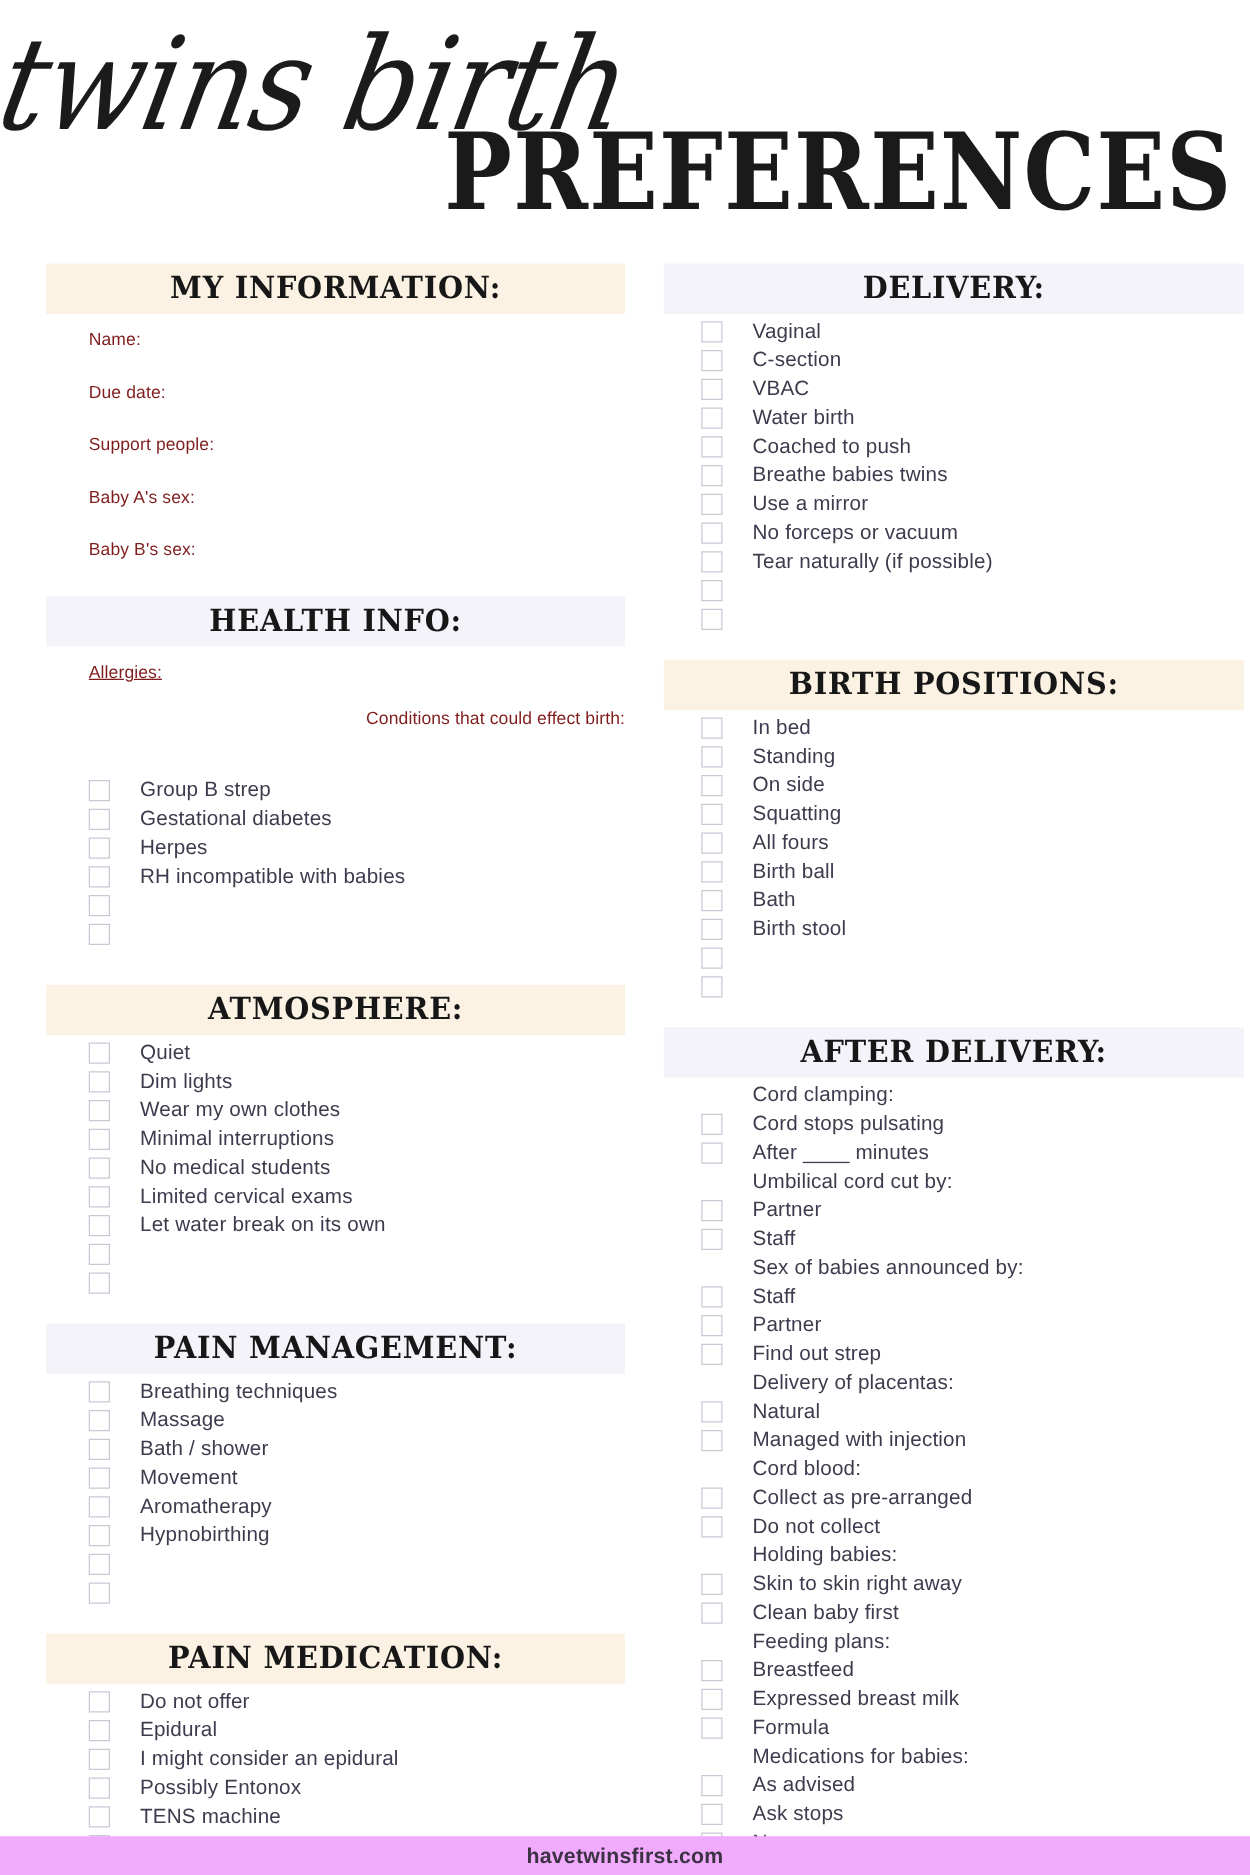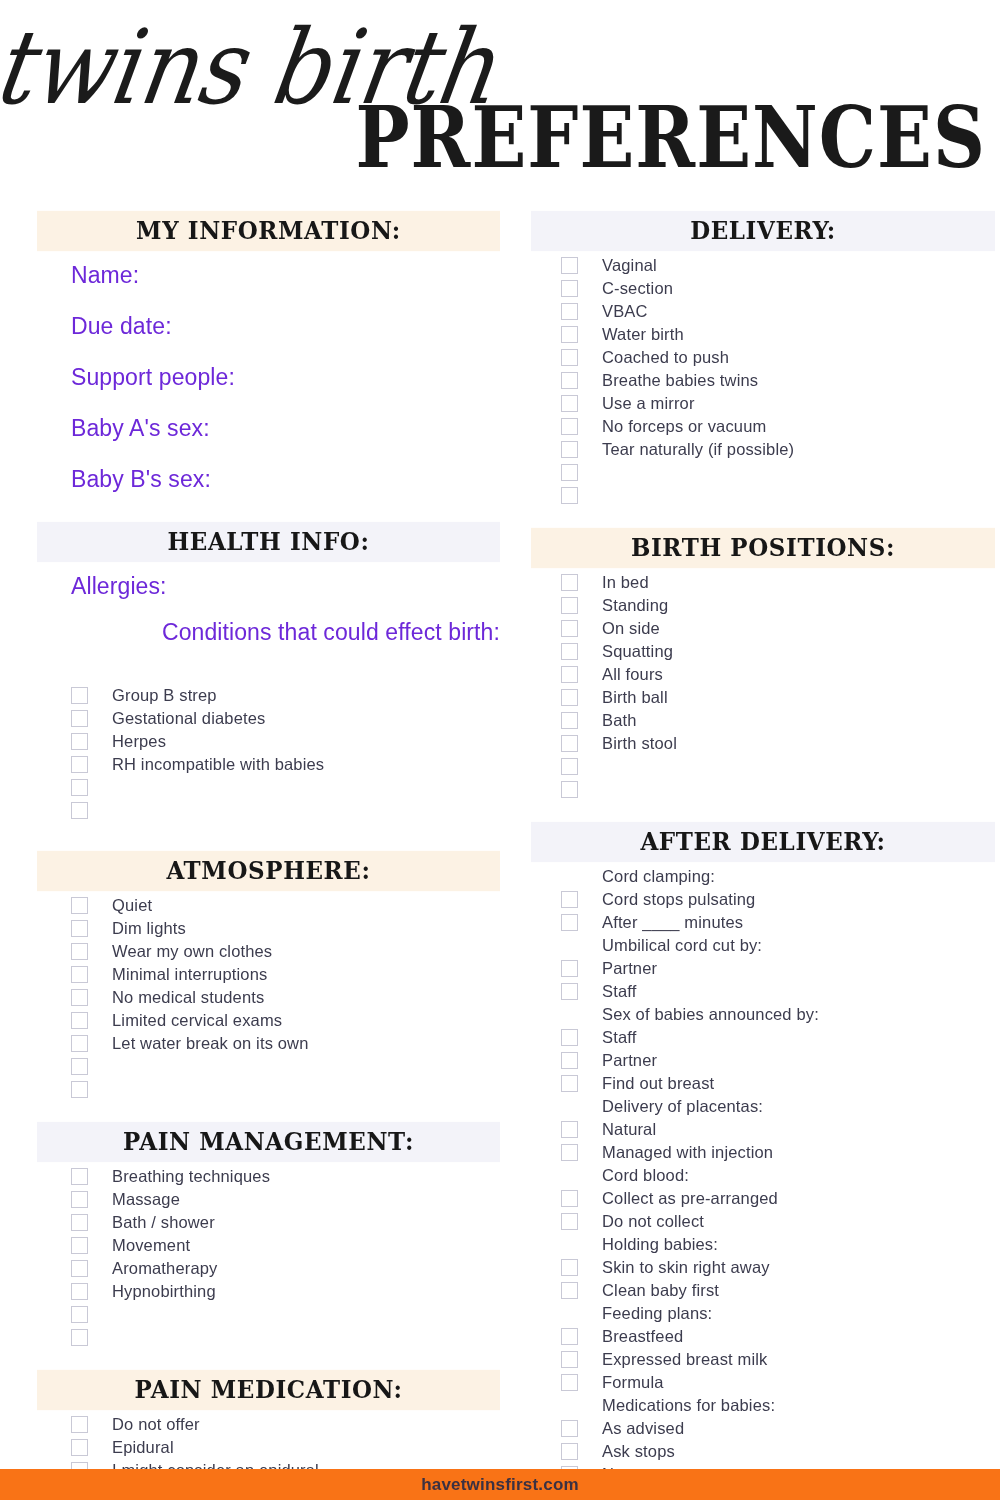--- a/index.html
+++ b/index.html
@@ -76,22 +76,22 @@
     padding: 5px 0 6px 0;
     transform: scaleY(1.06);
     transform-origin: center;
   }
   .band.cream    { background: #FCF2E4; }
   .band.lavender { background: #F3F3F9; }
 
   
   .fields { padding: 14px 0 4px 34px; }
   .field {
-    font-size: 23px;
-    color: #6d28d9;
+    font-size: 14px;
+    color: #7f1d1d;
     line-height: 1;
     margin-bottom: 22.5px;
     font-family: "Liberation Sans", sans-serif;
     letter-spacing: 0.1px;
   }
   .fields.tight { padding-top: 14px; }
   .fields.tight .field { margin-bottom: 28px; }
 
   
   .checklist { padding: 4px 0 0 0; }
@@ -123,21 +123,21 @@
   .col-right .checklist .lbl { margin-left: 24px; }
   .gap-m  { height: 22px; }
   .gap-l  { height: 30px; }
 
   
   .footer {
     position: absolute;
     left: 0; bottom: 0;
     width: 1000px;
     height: 31px;
-    background: #f97316;
+    background: #f0abfc;
     display: flex;
     align-items: center;
     justify-content: center;
   }
   .footer .site {
     font-family: "Liberation Sans", sans-serif;
     font-weight: 700;
     font-size: 17px;
     color: #3b3142;
     letter-spacing: 0.2px;
@@ -161,21 +161,21 @@
       <div class="fields tight">
         <div class="field">Name:</div>
         <div class="field">Due date:</div>
         <div class="field">Support people:</div>
         <div class="field">Baby A's sex:</div>
         <div class="field">Baby B's sex:</div>
       </div>
 
       <div class="band lavender">HEALTH INFO:</div>
       <div class="fields">
-        <div class="field" style="">Allergies:</div>
+        <div class="field" style="text-decoration:underline;">Allergies:</div>
         <div class="field" style="margin-bottom:10px;text-align:right;">Conditions that could effect birth:</div>
       </div>
       <div class="gap-m"></div>
       <div class="checklist">
         <div class="chk-row">
             <span class="box"></span>
             <span class="lbl">Group B strep</span>
           </div>
         <div class="chk-row">
             <span class="box"></span>
@@ -443,21 +443,21 @@
         <div class="chk-row">
             <span class="box"></span>
             <span class="lbl">Staff</span>
           </div>
         <div class="chk-row">
             <span class="box"></span>
             <span class="lbl">Partner</span>
           </div>
         <div class="chk-row">
             <span class="box"></span>
-            <span class="lbl">Find out breast</span>
+            <span class="lbl">Find out strep</span>
           </div>
         <div class="chk-row">
             <span class="box hidden"></span>
             <span class="lbl">Delivery of placentas:</span>
           </div>
         <div class="chk-row">
             <span class="box"></span>
             <span class="lbl">Natural</span>
           </div>
         <div class="chk-row">

